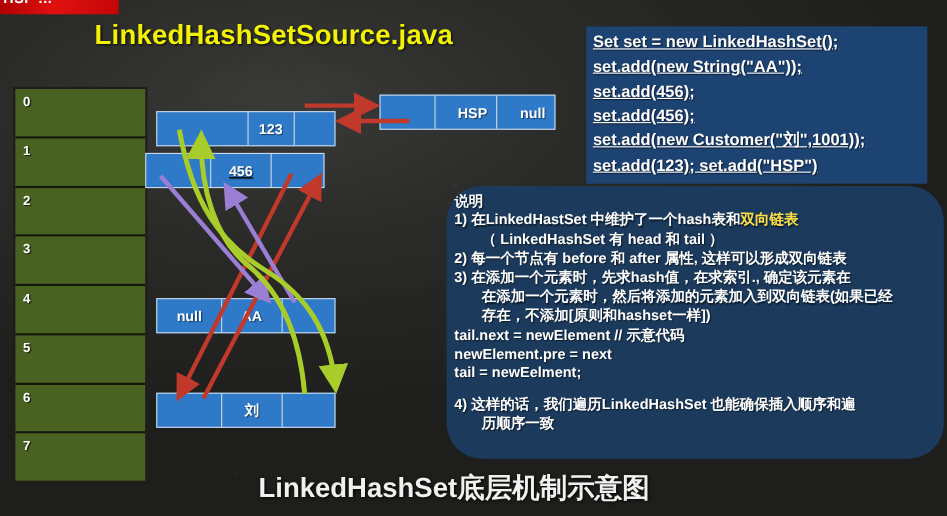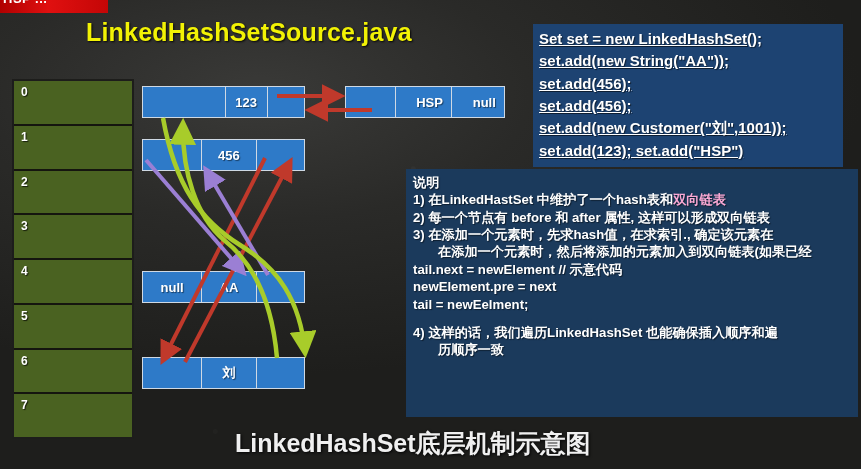--- a/index.html
+++ b/index.html
@@ -106,30 +106,31 @@
     white-space:nowrap;
     text-shadow:1px 1px 1px rgba(0,0,0,.55);
   }
 
   .note-panel{
     position:absolute;left:406px;top:169px;width:452px;height:248px;
     background:#1b3a5c;
     box-sizing:border-box;
     padding:5px 4px 4px 7px;
     overflow:hidden;
+    border-radius:32px;
   }
   .note-panel .nline{
     color:#ffffff;font-size:13.2px;font-weight:bold;
     line-height:1.315;
     white-space:nowrap;
     text-shadow:1px 1px 1px rgba(0,0,0,.5);
   }
   .note-panel .nline.indent{padding-left:25px;}
   .note-panel .nline.gap{height:11px;}
-  .note-panel .hot{color:#f9a8d4;}
+  .note-panel .hot{color:#fde047;}
 
   
   #arrows{position:absolute;left:0;top:0;width:861px;height:469px;pointer-events:none;}
 </style>
 </head>
 <body>
 
 <div id="stage">
 
   <div class="red-banner">
@@ -158,33 +159,33 @@
         <span class="idx">5</span>
       </div>
     <div class="slot">
         <span class="idx">6</span>
       </div>
     <div class="slot">
         <span class="idx">7</span>
       </div>
   </div>
 
-  <div class="node" style="left:142px;top:86px;width:163px;padding-left:37px;">
+  <div class="node" style="left:142px;top:101px;width:163px;padding-left:37px;">
     <div class="cell" style="width:60px;"></div>
     <div class="cell" style="width:55px;">123</div>
     <div class="cell" style="width:48px;"></div>
   </div>
 
   <div class="node" style="left:345px;top:86px;width:160px;gap:13px;">
     <div class="cell" style="width:60px;"></div>
     <div class="cell" style="width:52px;">HSP</div>
     <div class="cell" style="width:48px;">null</div>
   </div>
 
-  <div class="node" style="left:142px;top:139px;width:163px;">
+  <div class="node" style="left:132px;top:139px;width:163px;text-decoration:underline;">
     <div class="cell" style="width:60px;"></div>
     <div class="cell" style="width:55px;">456</div>
     <div class="cell" style="width:48px;"></div>
   </div>
 
   <div class="node" style="left:142px;top:271px;width:163px;">
     <div class="cell" style="width:60px;">null</div>
     <div class="cell" style="width:55px;">AA</div>
     <div class="cell" style="width:48px;"></div>
   </div>
@@ -231,23 +232,25 @@
     <div class="line">set.add(456);</div>
     <div class="line">set.add(new Customer("刘",1001));</div>
     <div class="line">set.add(123); set.add("HSP")</div>
   </div>
 
   <div class="note-panel">
     <div class="nline">说明</div>
     <div class="nline">
       <span>1)  在LinkedHastSet 中维护了一个hash表和</span><span class="hot">双向链表</span>
     </div>
+    <div class="nline indent">（ LinkedHashSet 有 head 和 tail ）</div>
     <div class="nline">2)  每一个节点有 before 和 after 属性, 这样可以形成双向链表</div>
     <div class="nline">3)  在添加一个元素时，先求hash值，在求索引., 确定该元素在</div>
     <div class="nline indent">在添加一个元素时，然后将添加的元素加入到双向链表(如果已经</div>
+    <div class="nline indent">存在，不添加[原则和hashset一样])</div>
     <div class="nline">tail.next = newElement // 示意代码</div>
     <div class="nline">newElement.pre = next</div>
     <div class="nline">tail = newEelment;</div>
     <div class="nline gap"></div>
     <div class="nline">4)  这样的话，我们遍历LinkedHashSet 也能确保插入顺序和遍</div>
     <div class="nline indent">历顺序一致</div>
   </div>
 
   <div class="bottom-caption">LinkedHashSet底层机制示意图</div>
 

